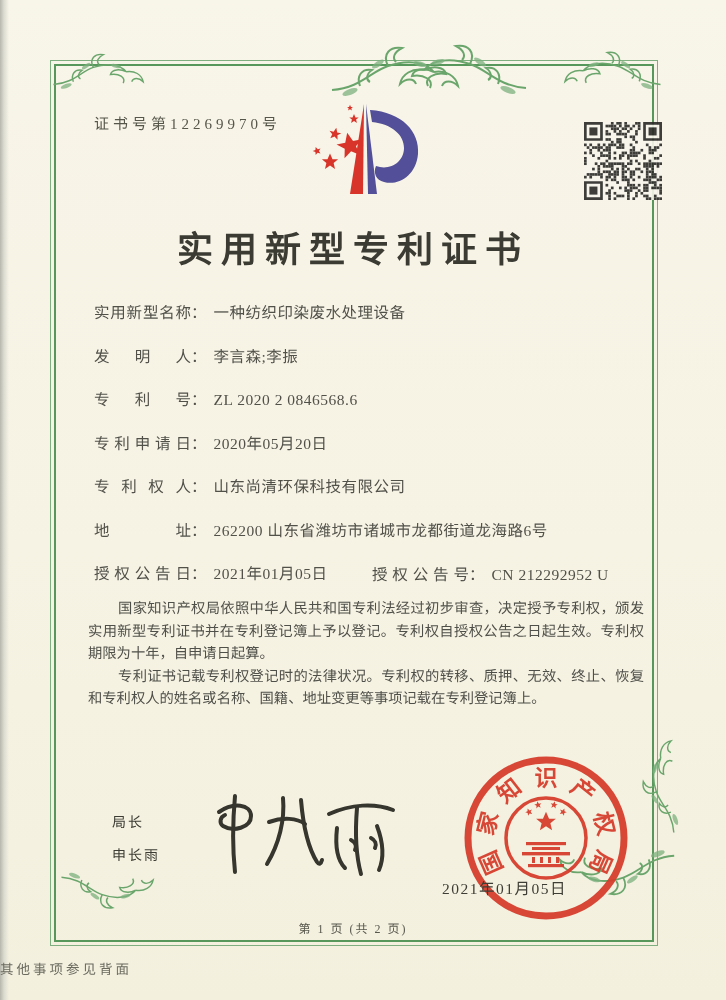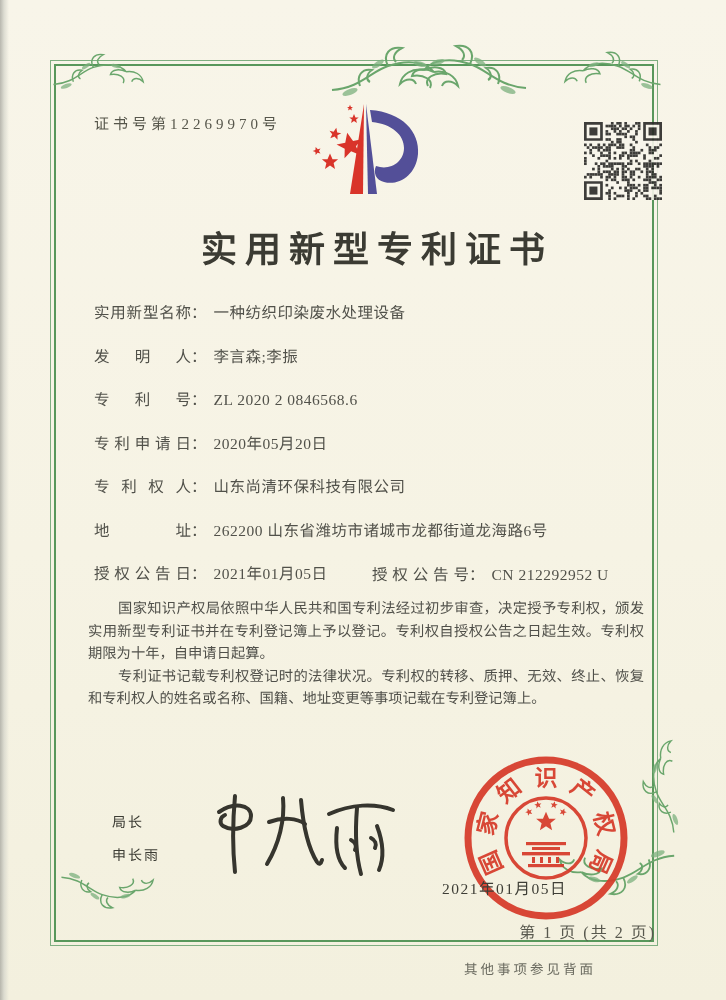--- a/index.html
+++ b/index.html
@@ -14,43 +14,43 @@
   
   .frame-outer{position:absolute;left:50px;top:60px;width:606px;height:884px;
     border:1px solid #7fae81;}
   .frame-inner{position:absolute;inset:3px;border:2px solid #58975b;}
   .ornament{position:absolute;pointer-events:none;}
   
   .cert-no{position:absolute;left:94px;top:112px;font-size:15px;letter-spacing:4px;color:#56564b;}
   .logo{position:absolute;left:300px;top:98px;width:156px;height:108px;}
   .qr{position:absolute;left:584px;top:122px;width:78px;height:78px;opacity:.9;}
   .title{position:absolute;left:50px;top:220px;width:606px;text-align:center;
-    font-size:36px;font-weight:600;letter-spacing:8px;color:#3b3b33;margin-left:24px;}
+    font-size:36px;font-weight:600;letter-spacing:8px;color:#3b3b33;}
   
   .fields{position:absolute;left:94px;top:300px;width:540px;font-size:15.5px;color:#51514a;}
   .frow{height:43.5px;white-space:nowrap;position:relative;}
   .flabel{display:inline-block;width:97px;text-align:justify;text-align-last:justify;}
   .fvalue{padding-left:7px;letter-spacing:.5px;margin-top:8px;}
   .grant2{position:absolute;left:278px;top:1px;}
   
   .paras{position:absolute;left:88px;top:597px;width:556px;font-size:14.3px;
     line-height:22.5px;color:#50504a;text-align:justify;}
   .paras p{margin:0;text-indent:2.1em;}
   
   .signer{position:absolute;left:112px;top:806px;font-family:"Liberation Sans","DejaVu Sans",sans-serif;
     font-size:14px;color:#3c3c34;line-height:33px;letter-spacing:2px;z-index:4;}
   .signature{position:absolute;left:205px;top:784px;width:200px;height:102px;z-index:4;}
   
   .seal{position:absolute;left:448px;top:748px;width:196px;height:186px;opacity:.93;z-index:2;}
   .seal-char{font-family:"Liberation Sans","DejaVu Sans",sans-serif;font-weight:700;font-size:23px;fill:#d63b2a;}
   .seal-date{position:absolute;left:442px;top:876px;font-size:15.5px;letter-spacing:1.5px;color:#3e3e36;z-index:3;}
   
-  .page-indicator{position:absolute;left:50px;top:919px;width:606px;text-align:right;
-    font-size:16px;letter-spacing:2px;color:#58584e;}
-  .footer-note{position:absolute;left:0;top:958px;width:596px;text-align:right;
+  .page-indicator{position:absolute;left:50px;top:919px;width:606px;text-align:center;
+    font-size:12px;letter-spacing:2px;color:#58584e;}
+  .footer-note{position:absolute;left:0;top:958px;width:596px;text-align:left;
     font-size:13.5px;letter-spacing:3px;color:#6b6b60;}
 </style>
 </head>
 <body>
 
 <div class="page">
   <div class="scan-edge"></div>
 
   <svg width="0" height="0" style="position:absolute">
     <defs>

